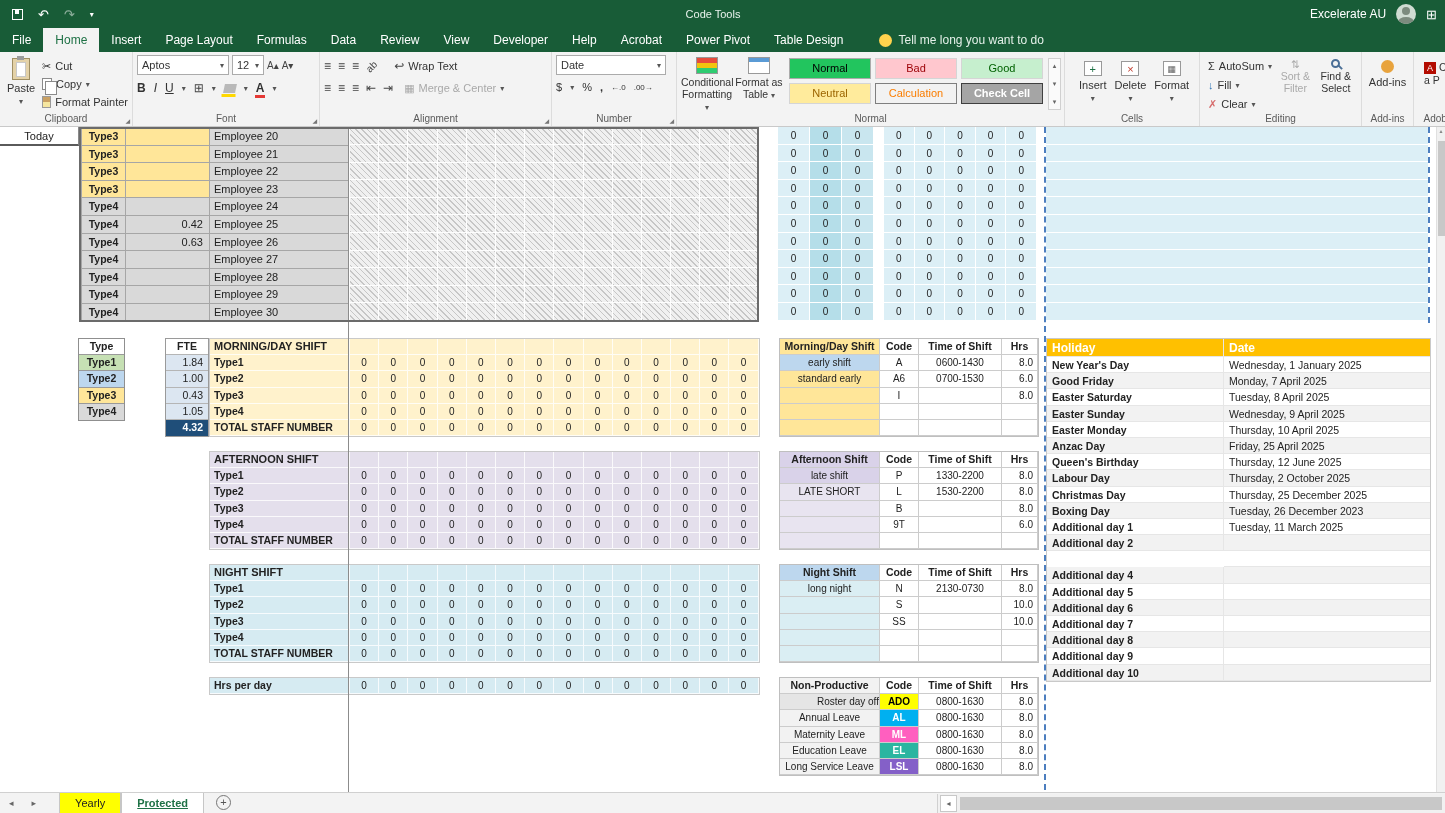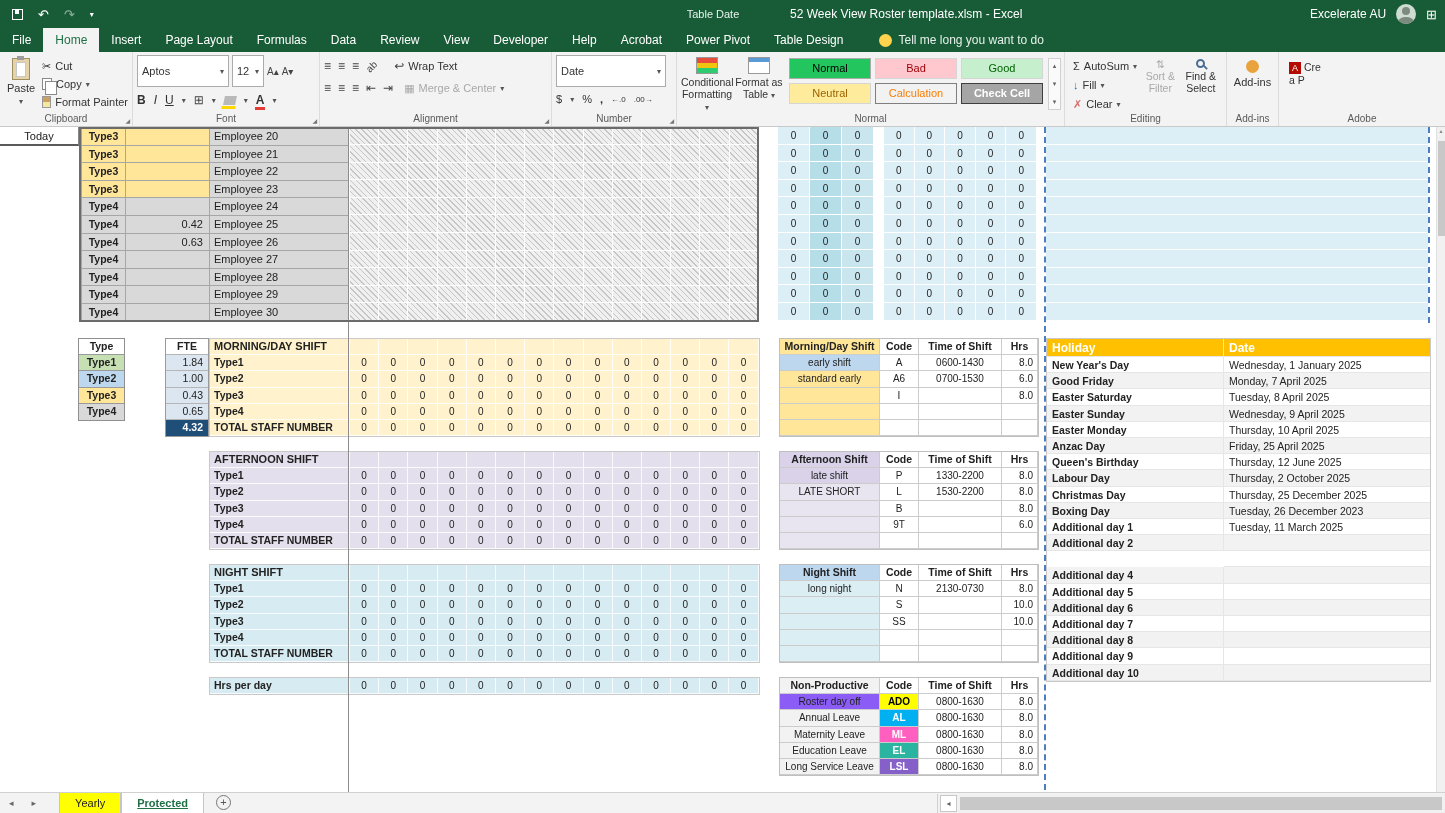--- a/index.html
+++ b/index.html
@@ -39,21 +39,21 @@
 .dd{font-size:8px;color:#555}
 .paste-btn{float:left;width:34px;height:56px;text-align:center}
 .i-clipboard{display:block;margin:3px auto 2px;width:18px;height:22px;background:#E4D2A8;border:1px solid #A08F63;position:relative}
 .i-clipboard::before{content:"";position:absolute;left:4px;top:-3px;width:7px;height:4px;background:#9C9C9C}
 .i-clipboard::after{content:"";position:absolute;left:3px;top:3px;right:3px;bottom:2px;background:#fff;border:1px solid #C8C8C8}
 .clip-small{margin-left:38px;padding-top:2px}
 .sbtn{display:flex;align-items:center;gap:4px;height:18px;white-space:nowrap}
 .i-copy{display:inline-block;width:10px;height:12px;border:1px solid #8A8A8A;background:#fff;position:relative}
 .i-copy::after{content:"";position:absolute;left:2px;top:2px;width:10px;height:12px;border:1px solid #8A8A8A;background:#fff}
 .i-painter{display:inline-block;width:10px;height:12px;background:linear-gradient(180deg,#C9A063 0 50%,#F5E6A0 50% 100%);border:1px solid #999}
-.combo{display:inline-flex;align-items:center;justify-content:space-between;border:1px solid #ABABAB;background:#fff;height:32px;padding:0 4px;white-space:nowrap}
+.combo{display:inline-flex;align-items:center;justify-content:space-between;border:1px solid #ABABAB;background:#fff;height:20px;padding:0 4px;white-space:nowrap}
 .fmt-row{margin-top:6px;display:flex;align-items:center;gap:8px;font-size:12px}
 .bold{font-weight:bold}.ital{font-style:italic}.unders{text-decoration:underline}
 .fontcolor{position:relative;font-weight:bold}
 .fontcolor::after{content:"";position:absolute;left:-1px;right:-1px;bottom:-3px;height:3px;background:#E53935}
 .fillcolor{position:relative;display:inline-block;width:12px;height:9px;background:#B9B9B9;transform:skewX(-12deg)}
 .fillcolor::after{content:"";position:absolute;left:-1px;right:-1px;bottom:-4px;height:3px;background:#FFD800;transform:skewX(12deg)}
 .al-row{display:flex;gap:7px;align-items:center;height:22px}
 .graytxt{color:#A9A9A9}
 .icnbtn{font-size:12px;color:#444}
 .rot{display:inline-block;transform:rotate(-45deg);font-size:10px;color:#444}
@@ -147,22 +147,21 @@
 
 <div class="app">
 
   <div class="titlebar">
     <div class="qa">
       <span class="i-save"></span>
       <span class="glyph">↶</span>
       <span class="glyph dim">↷</span>
       <span class="glyph" style="font-size:8px">▾</span>
     </div>
-    <div class="tt-context">Table Date</div>
-    <div class="tt-title">52 Week View Roster template.xlsm  -  Excel</div>
+    <div class="tt-context">Code Tools</div>
     <div class="tt-right">
       <span>Excelerate AU</span>
       <span class="avatar"></span>
       <span class="winglyph">⊞</span>
     </div>
   </div>
 
   <div class="tabrow">
     <div id="tabs" class="tabs">
         <div class="rtab">File</div>
@@ -315,20 +314,30 @@
           </div>
         <div class="gscroll">
           <span>▴</span>
           <span>▾</span>
           <span>▾</span>
         </div>
       </div>
       <div class="glabel"><span>Normal</span></div>
     </div>
 
+    <div class="rgroup" style="width:135px">
+      <div class="gcontent">
+        <div id="cells-btns">
+            <div class="bigbtn"><span class="ci ci0"></span><span>Insert</span><span class="dd"> ▾</span></div>
+            <div class="bigbtn"><span class="ci ci1"></span><span>Delete</span><span class="dd"> ▾</span></div>
+            <div class="bigbtn"><span class="ci ci2"></span><span>Format</span><span class="dd"> ▾</span></div>
+          </div>
+      </div>
+      <div class="glabel"><span>Cells</span></div>
+    </div>
 
     <div class="rgroup" style="width:162px">
       <div class="gcontent">
         <div id="editing-content">
           <div class="ed-stack">
             <div class="ed-item">
               <span>Σ</span>
               <span>AutoSum</span>
               <span class="dd">▾</span>
             </div>
@@ -532,21 +541,21 @@
         <div class="lg" style="background: rgb(198, 224, 180);">Type1</div>
         <div class="lg" style="background: rgb(189, 215, 238);">Type2</div>
         <div class="lg" style="background: rgb(255, 230, 153);">Type3</div>
         <div class="lg" style="background: rgb(217, 217, 217);">Type4</div>
       </div>
     <div id="fte-col">
         <div class="fc hd">FTE</div>
         <div class="fc val">1.84</div>
         <div class="fc val">1.00</div>
         <div class="fc val">0.43</div>
-        <div class="fc val">0.65</div>
+        <div class="fc val">1.05</div>
         <div class="fc total" style="background: rgb(31, 78, 121); color: rgb(255, 255, 255);">4.32</div>
       </div>
     <div id="sec-morning" class="sec" style="--bg: #FFF2CC;">
         <div class="sl hd">MORNING/DAY SHIFT</div>
         <div class="z0"></div>
         <div class="z0"></div>
         <div class="z0"></div>
         <div class="z0"></div>
         <div class="z0"></div>
         <div class="z0"></div>
@@ -911,21 +920,21 @@
         <div class="cc cn" style="background: rgb(218, 238, 243);"></div>
         <div class="cc ccd"></div>
         <div class="cc ct"></div>
         <div class="cc chr"></div>
       </div>
     <div id="codes-nonprod" class="codes">
         <div class="cc ch" style="background: rgb(242, 242, 242);">Non-Productive</div>
         <div class="cc ch">Code</div>
         <div class="cc ch">Time of Shift</div>
         <div class="cc ch">Hrs</div>
-        <div class="cc cn" style="background: #8b5cf6;">Roster day off</div>
+        <div class="cc cn" style="background: #e5e5e5; text-align: right;">Roster day off</div>
         <div class="cc ccd" style="background: rgb(255, 255, 0); color: rgb(0, 0, 0); font-weight: bold;">ADO</div>
         <div class="cc ct">0800-1630</div>
         <div class="cc chr">8.0</div>
         <div class="cc cn" style="background: rgb(242, 242, 242);">Annual Leave</div>
         <div class="cc ccd" style="background: rgb(0, 176, 240); color: rgb(255, 255, 255); font-weight: bold;">AL</div>
         <div class="cc ct">0800-1630</div>
         <div class="cc chr">8.0</div>
         <div class="cc cn" style="background: rgb(242, 242, 242);">Maternity Leave</div>
         <div class="cc ccd" style="background: rgb(255, 95, 191); color: rgb(255, 255, 255); font-weight: bold;">ML</div>
         <div class="cc ct">0800-1630</div>

